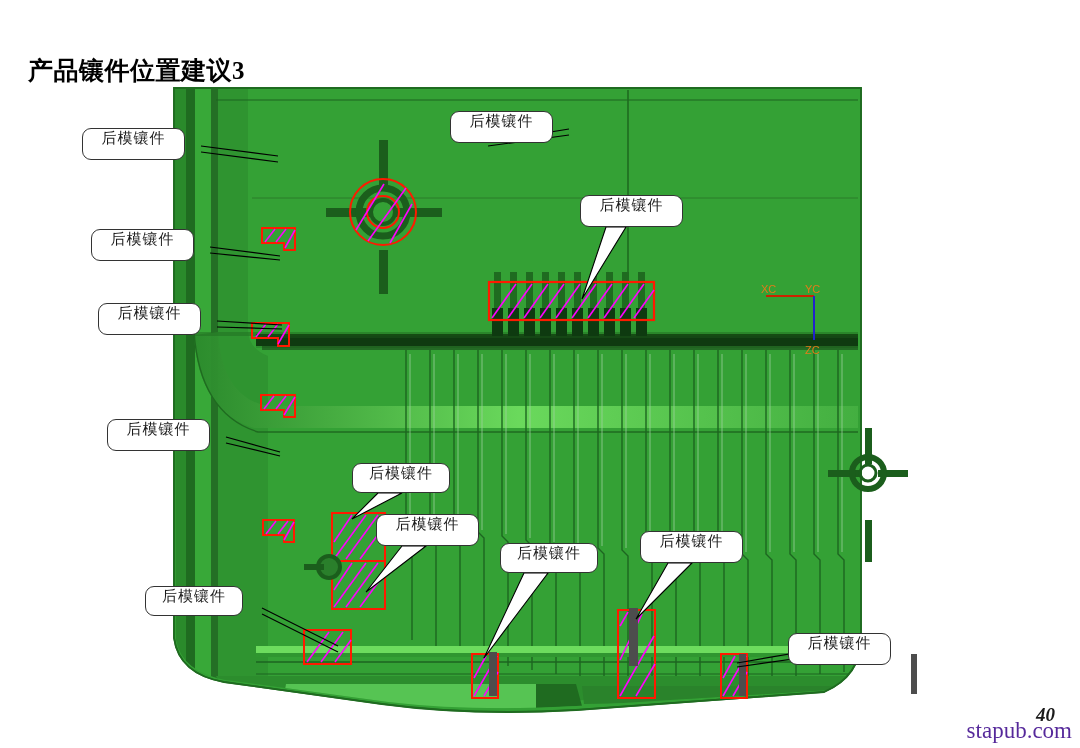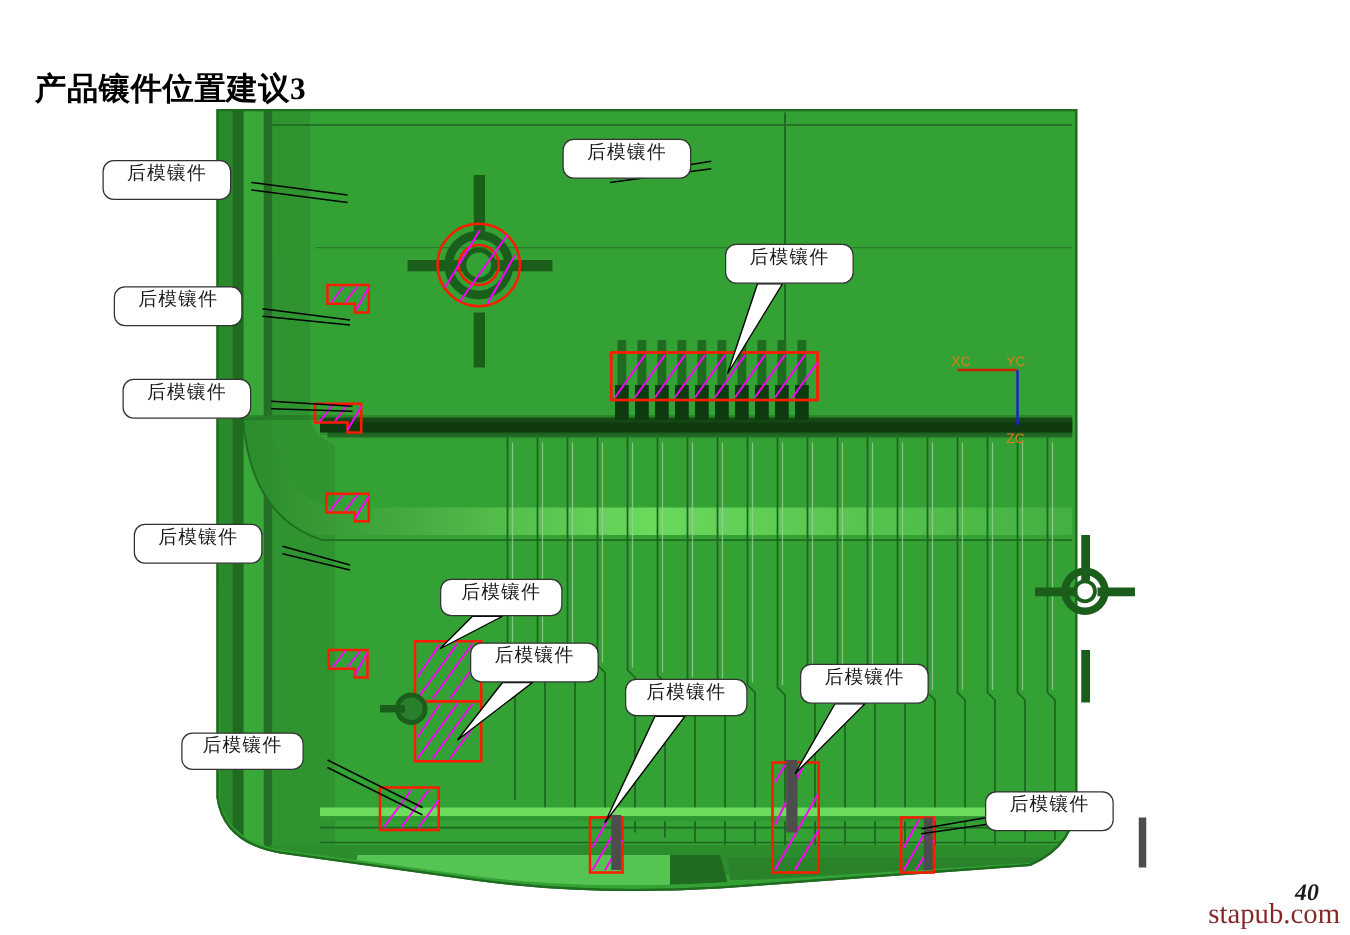--- a/index.html
+++ b/index.html
@@ -69,21 +69,21 @@
     color: #1a1a1a;
     z-index: 40;
     font-weight: bold;
   }
   #watermark {
     position: absolute;
     right: 8px;
     bottom: 4px;
     font-family: "Liberation Serif", "DejaVu Serif", serif;
     font-size: 23px;
-    color: #7f1d1d;
+    color: #4c1d95;
     letter-spacing: 0px;
     z-index: 39;
     opacity: 0.95;
   }
 </style>
 </head>
 <body>
 
 <div id="slide">
 

